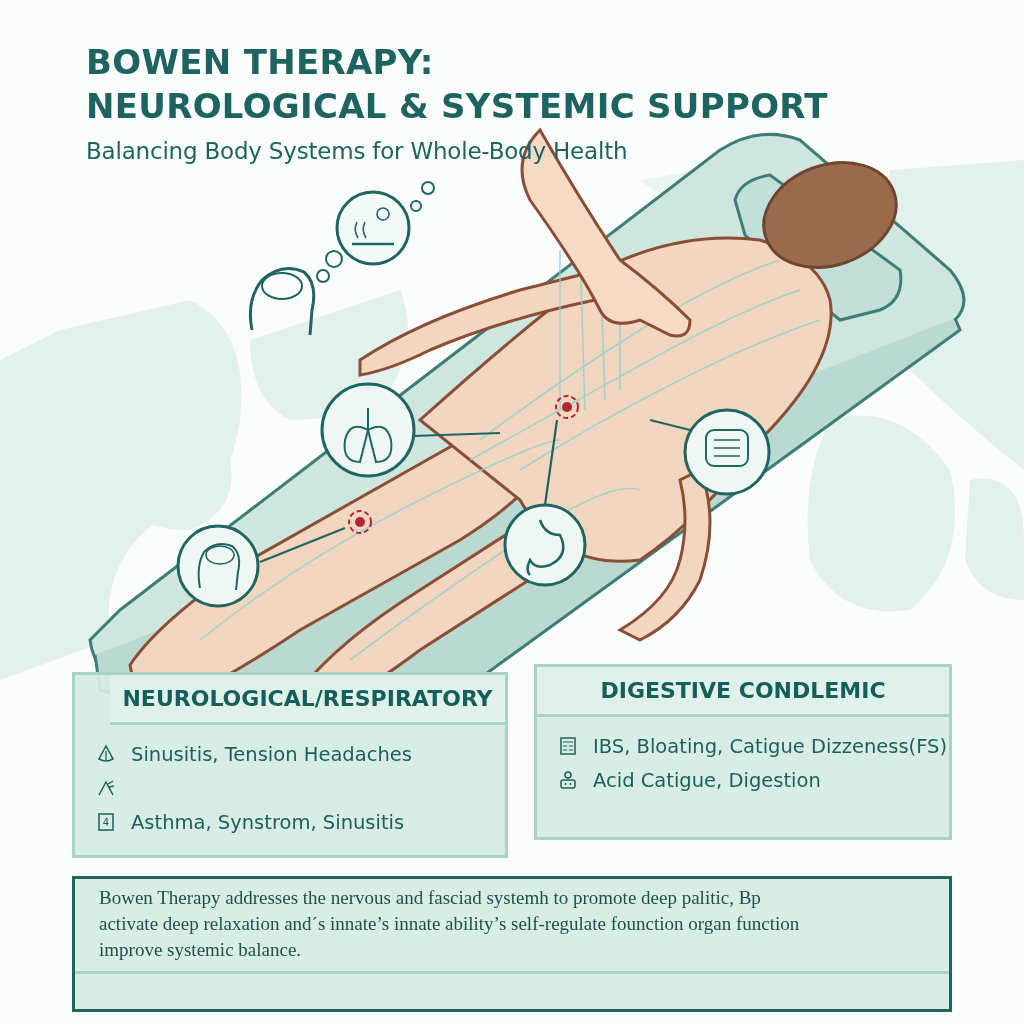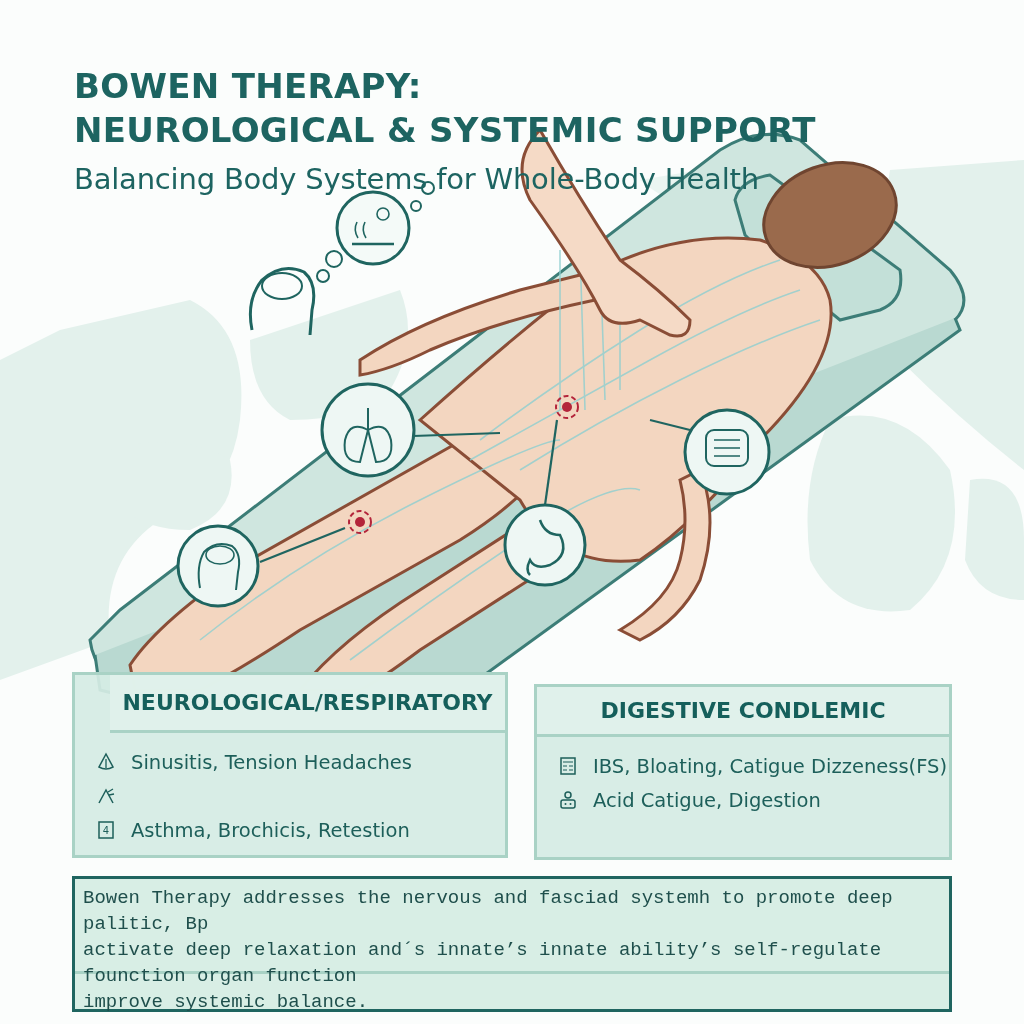--- a/index.html
+++ b/index.html
@@ -1,37 +1,37 @@
 <!DOCTYPE html>
 <html><head>
   <meta charset="utf-8">
   <style>
     * { box-sizing: border-box; margin: 0; padding: 0; }
     html, body { width: 1024px; height: 1024px; overflow: hidden; background: #fbfdfc; }
     body { position: relative; font-family: "Liberation Sans", "DejaVu Sans", sans-serif; color: #1b5e5a; }
 
     .bg-art { position: absolute; left: 0; top: 0; width: 1024px; height: 1024px; z-index: 0; }
 
-    .header { position: absolute; left: 74px; top: 40px; z-index: 5; margin-top: 24px; }
+    .header { position: absolute; left: 86px; top: 40px; z-index: 5; }
     .title-line { font-family: "DejaVu Sans", sans-serif; font-weight: bold; font-size: 34px; line-height: 44px; color: #1d6461; letter-spacing: 0.3px; }
-    .subtitle { font-family: "DejaVu Sans", sans-serif; font-size: 29px; color: #1d6461; margin-top: 10px; letter-spacing: -0.2px; }
+    .subtitle { font-family: "DejaVu Sans", sans-serif; font-size: 23px; color: #1d6461; margin-top: 10px; letter-spacing: -0.2px; }
 
     .panel { position: absolute; z-index: 6; background: rgba(213, 236, 228, 0.93); border: 3px solid #a9d2c5; }
     .panel-head { border-bottom: 3px solid #a9d2c5; background: rgba(224, 241, 235, 0.95); display: flex; align-items: center; justify-content: center; font-family: "DejaVu Sans", sans-serif; font-weight: bold; color: #155f5b; }
     .panel-list { padding: 12px 0 0 20px; }
     .panel-item { display: flex; align-items: center; height: 34px; font-family: "DejaVu Sans", sans-serif; font-size: 19.5px; color: #1d5f5a; }
     .panel-item .ico { width: 22px; height: 22px; margin-right: 14px; flex: 0 0 22px; display: flex; align-items: center; justify-content: center; }
 
     #panel-left { left: 72px; top: 672px; width: 436px; height: 186px; }
-    #panel-left .panel-head { height: 58px; font-size: 22px; margin-left: 35px; }
-    #panel-right { left: 534px; top: 684px; width: 418px; height: 176px; }
+    #panel-left .panel-head { height: 50px; font-size: 22px; margin-left: 35px; }
+    #panel-right { left: 534px; top: 664px; width: 418px; height: 176px; }
     #panel-right .panel-head { height: 50px; font-size: 22px; }
 
     #summary { position: absolute; z-index: 6; left: 72px; top: 876px; width: 880px; height: 136px; background: rgba(214, 237, 228, 0.96); border: 3px solid #1f6560; }
-    #summary .text { padding: 6px 24px 0 8px; font-family: Liberation Mono, monospace; font-size: 19px; line-height: 26px; color: #1f4f4c; height: 92px; }
+    #summary .text { padding: 6px 24px 0 24px; font-family: Liberation Serif, serif; font-size: 19px; line-height: 26px; color: #1f4f4c; height: 92px; }
     #summary .divider { height: 3px; background: #a9d2c5; }
   </style>
 </head>
 <body>
 
 <svg class="bg-art" viewBox="0 0 1024 1024" xmlns="http://www.w3.org/2000/svg">
 
   <g fill="#e3f1ec">
     <path d="M0 360 L60 330 L190 300 Q250 330 240 420 Q230 500 160 520 Q100 560 110 640 L0 680 Z"></path>
     <path d="M250 340 L400 290 Q420 340 390 390 Q360 420 290 420 Q250 400 250 340 Z"></path>
@@ -149,21 +149,21 @@
           </svg>
       </span>
     </div>
     <div class="panel-item">
       <span class="ico">
         <svg width="20" height="20" viewBox="0 0 20 20">
             <rect x="3" y="2" width="14" height="16" fill="none" stroke="#1d5f5a" stroke-width="1.5"></rect>
             <text x="10" y="14" font-size="10" text-anchor="middle" fill="#1d5f5a" font-family="DejaVu Sans, sans-serif">4</text>
           </svg>
       </span>
-      <span>Asthma, Brochicis, Retestion</span>
+      <span>Asthma, Synstrom, Sinusitis</span>
     </div>
   </div>
 </div>
 
 <div class="panel" id="panel-right">
   <div class="panel-head">DIGESTIVE CONDLEMIC</div>
   <div class="panel-list">
     <div class="panel-item">
       <span class="ico">
         <svg width="20" height="20" viewBox="0 0 20 20">

